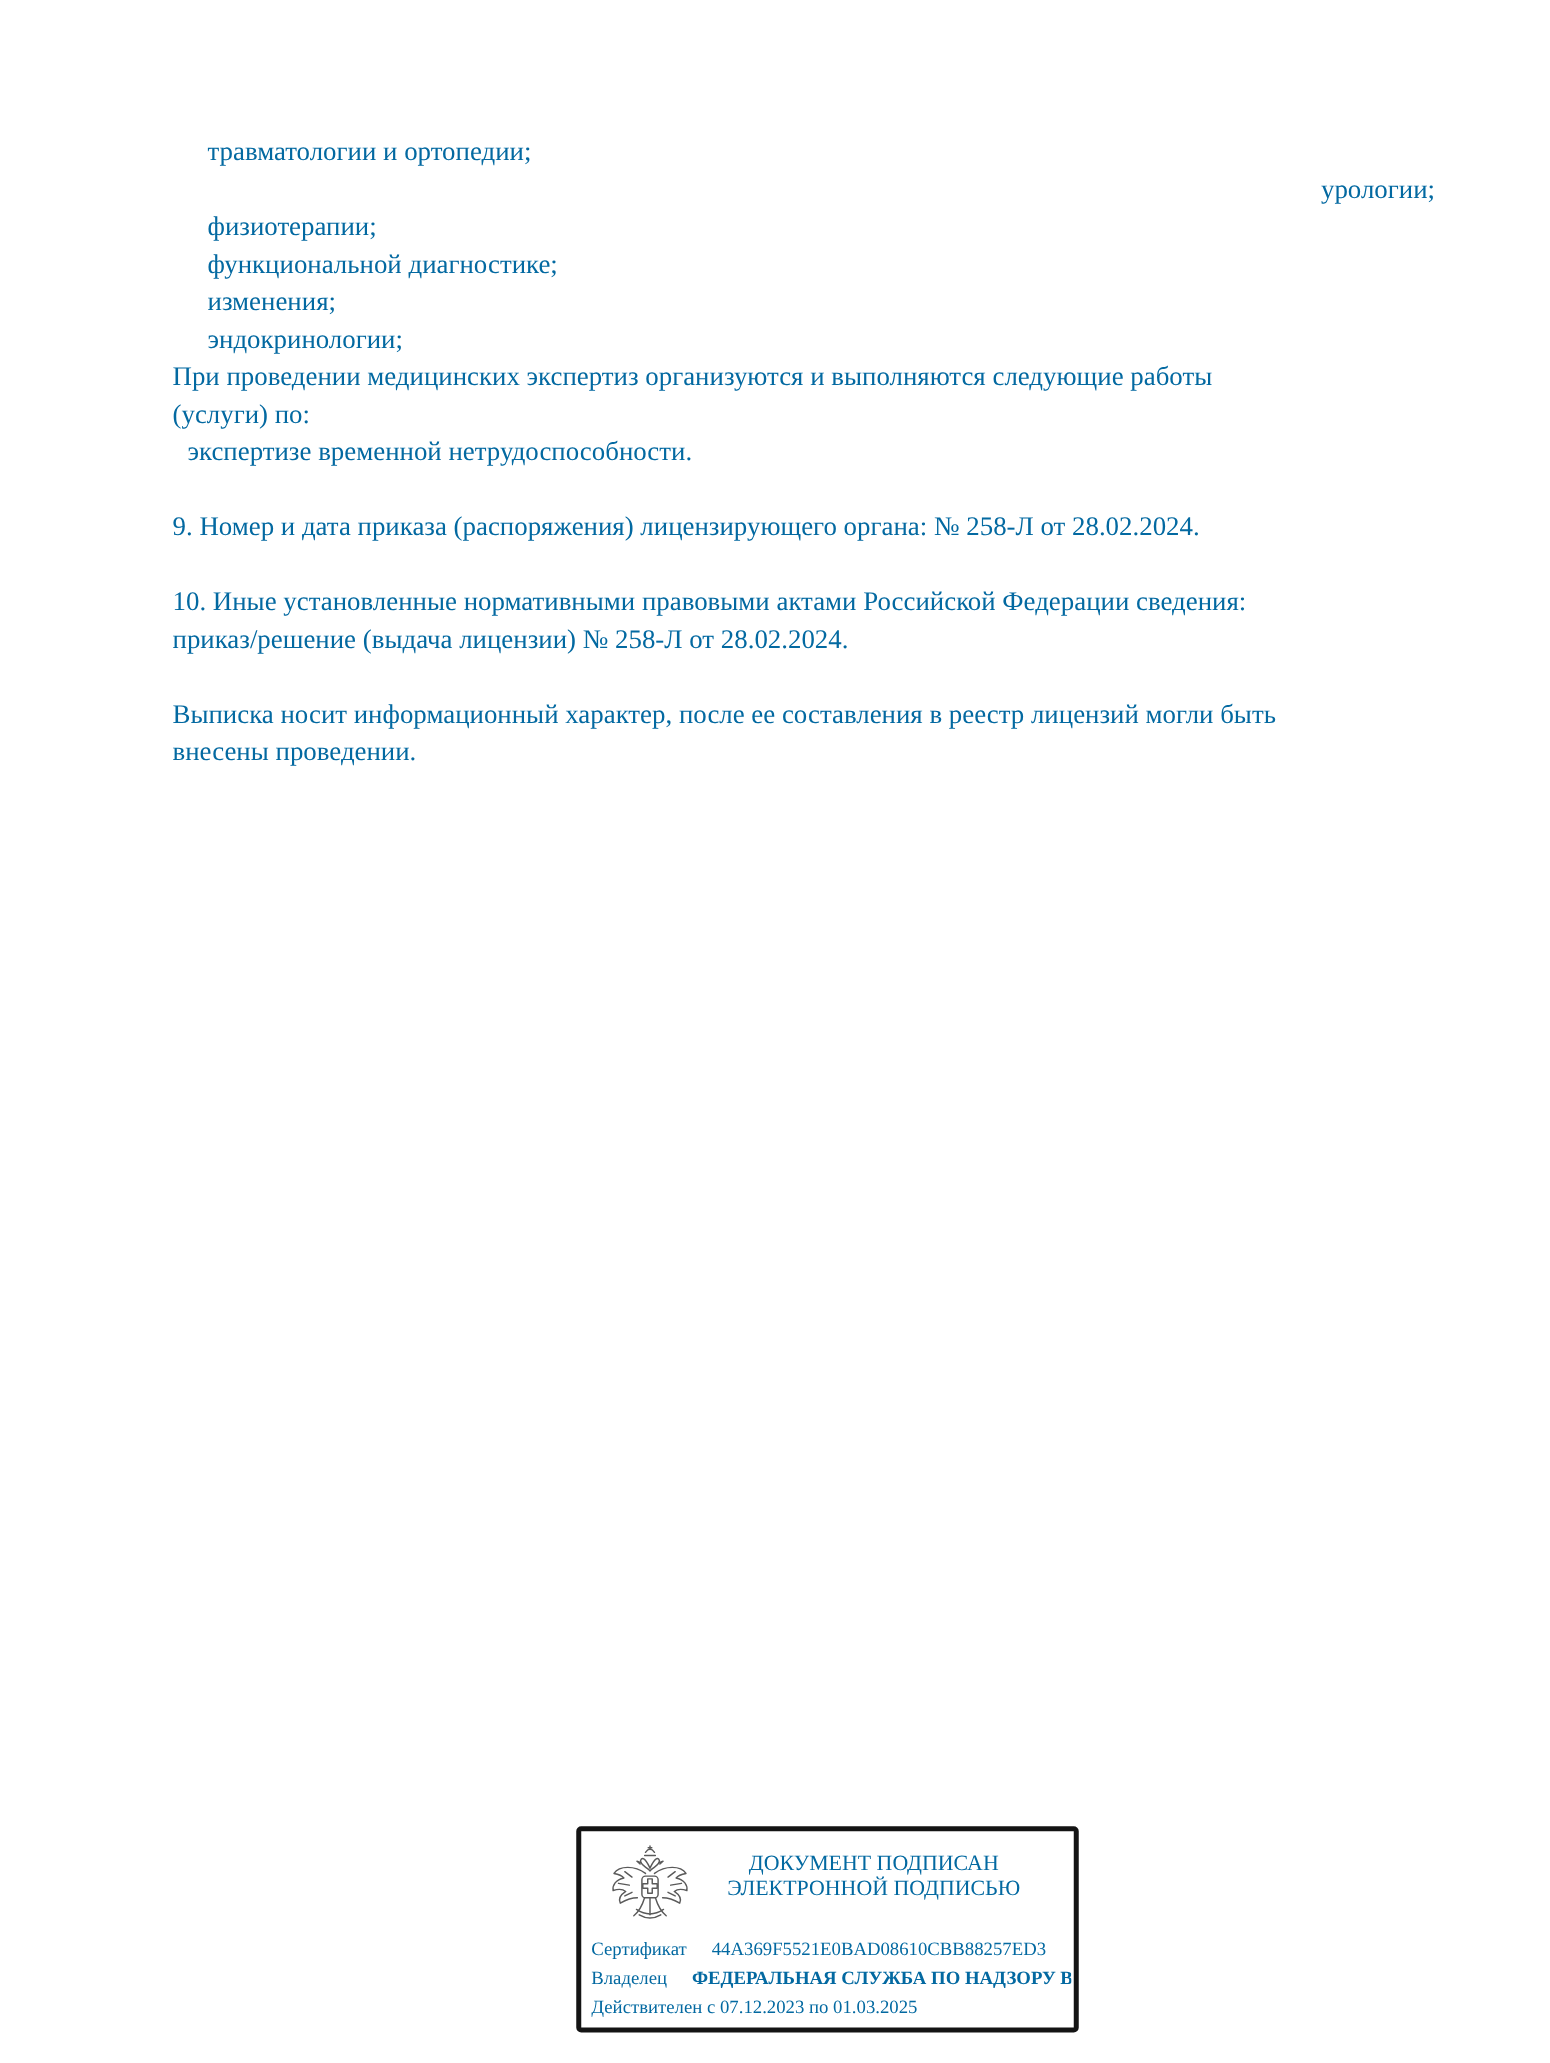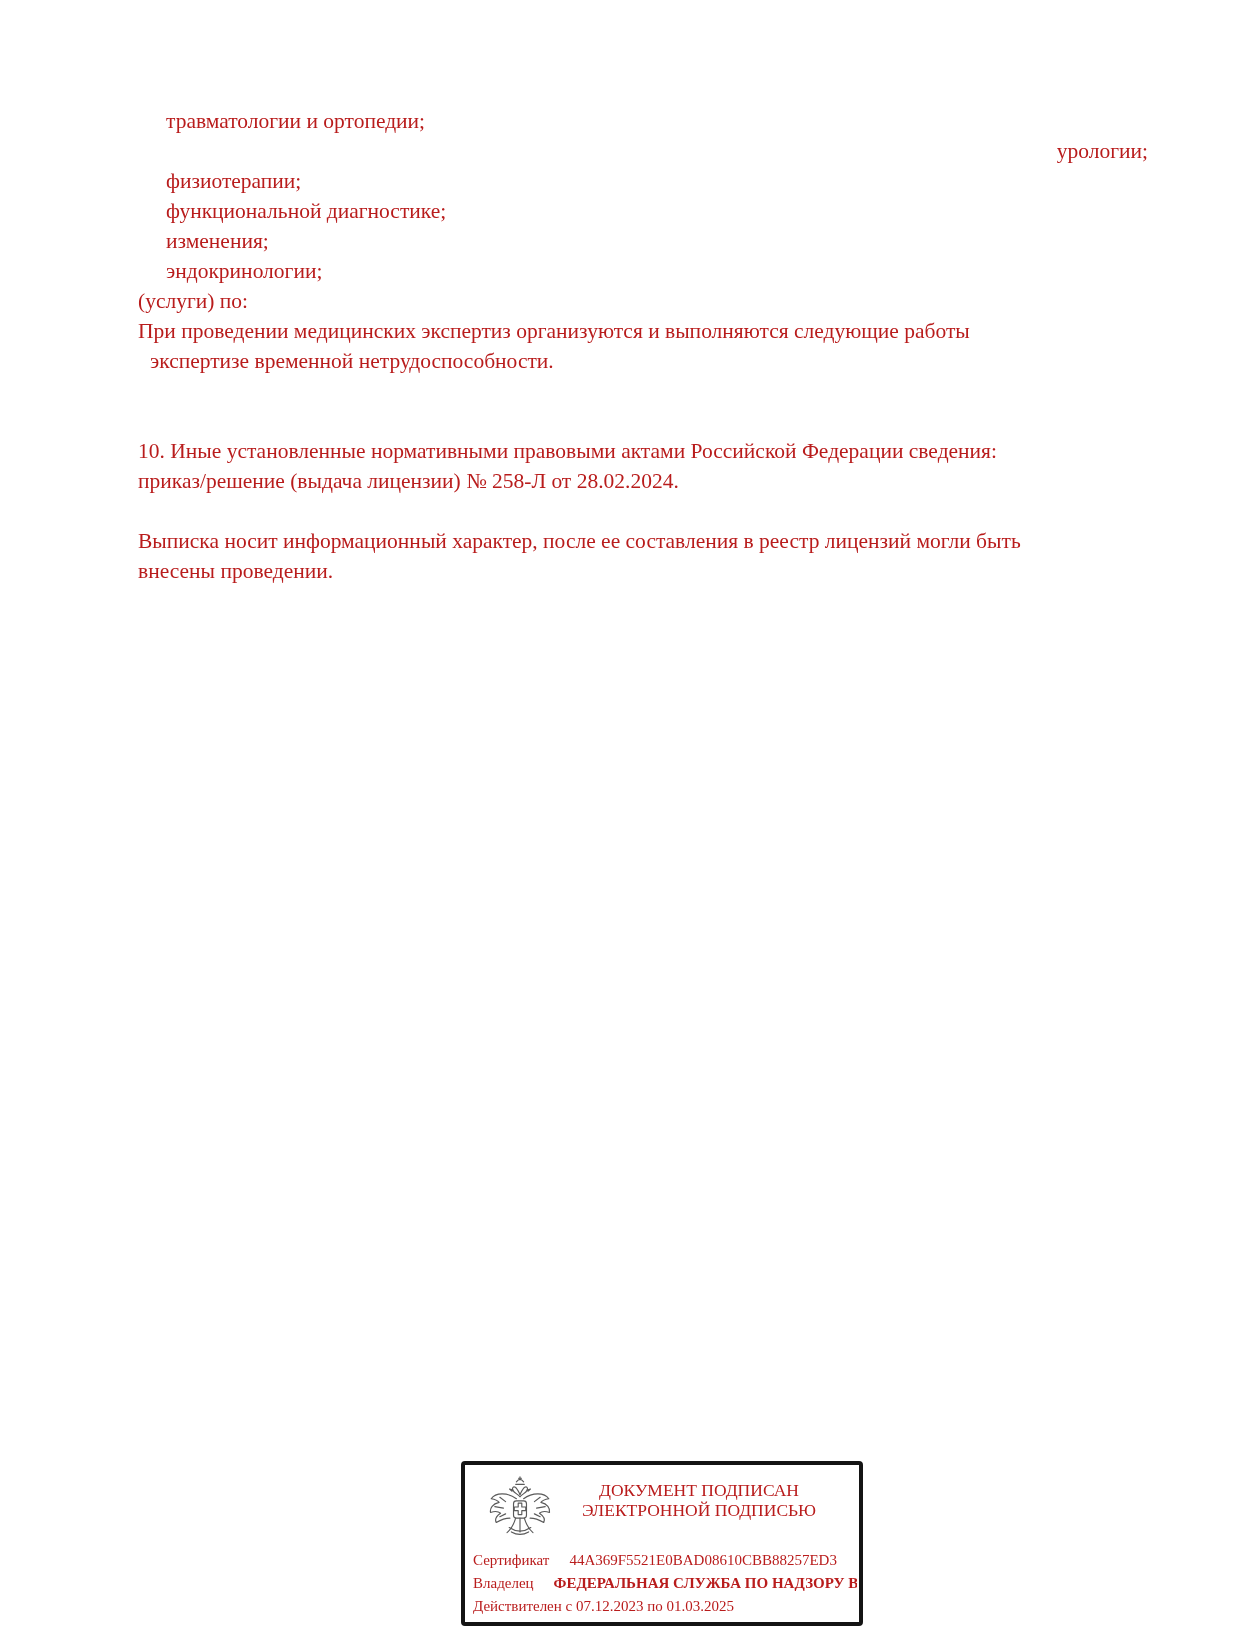--- a/index.html
+++ b/index.html
@@ -7,21 +7,21 @@
     padding: 0;
     background: #ffffff;
   }
   .page {
     position: relative;
     width: 1240px;
     height: 1650px;
     background: #ffffff;
     overflow: hidden;
     font-family: "Liberation Serif", serif;
-    color: #b91c1c;
+    color: #0369a1;
   }
   .doc-body {
     position: absolute;
     left: 138px;
     top: 106px;
     width: 1010px;
     font-size: 21.5px;
     line-height: 30px;
   }
   .doc-line {
@@ -78,24 +78,25 @@
 
 <div class="page">
 
   <div class="doc-body">
       <div class="doc-line" style="padding-left: 28px;">травматологии и ортопедии;</div>
       <div class="doc-line" style="padding-left: 28px; text-align: right;">урологии;</div>
       <div class="doc-line" style="padding-left: 28px;">физиотерапии;</div>
       <div class="doc-line" style="padding-left: 28px;">функциональной диагностике;</div>
       <div class="doc-line" style="padding-left: 28px;">изменения;</div>
       <div class="doc-line" style="padding-left: 28px;">эндокринологии;</div>
+      <div class="doc-line" style="padding-left: 0px;">При проведении медицинских экспертиз организуются и выполняются следующие работы</div>
       <div class="doc-line" style="padding-left: 0px;">(услуги) по:</div>
-      <div class="doc-line" style="padding-left: 0px;">При проведении медицинских экспертиз организуются и выполняются следующие работы</div>
       <div class="doc-line" style="padding-left: 12px;">экспертизе временной нетрудоспособности.</div>
       <div class="doc-line" style="padding-left: 0px;"></div>
+      <div class="doc-line" style="padding-left: 0px;">9. Номер и дата приказа (распоряжения) лицензирующего органа: № 258-Л от 28.02.2024.</div>
       <div class="doc-line" style="padding-left: 0px;"></div>
       <div class="doc-line" style="padding-left: 0px;">10. Иные установленные нормативными правовыми актами Российской Федерации сведения:</div>
       <div class="doc-line" style="padding-left: 0px;">приказ/решение (выдача лицензии) № 258-Л от 28.02.2024.</div>
       <div class="doc-line" style="padding-left: 0px;"></div>
       <div class="doc-line" style="padding-left: 0px;">Выписка носит информационный характер, после ее составления в реестр лицензий могли быть</div>
       <div class="doc-line" style="padding-left: 0px;">внесены проведении.</div>
     </div>
 
   <div class="stamp">
 

